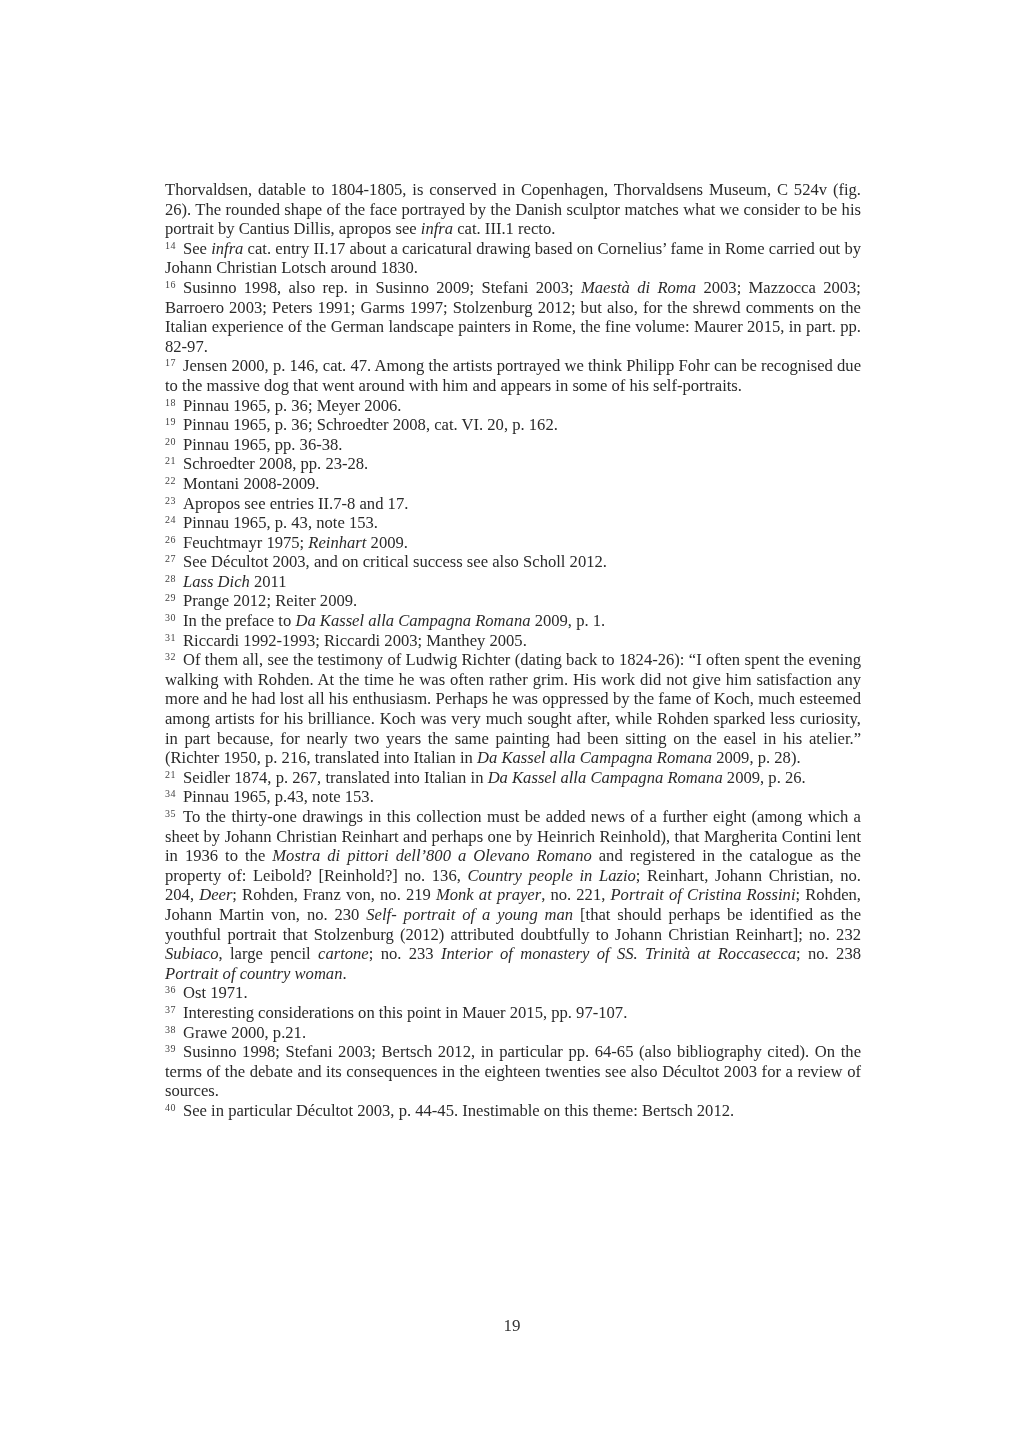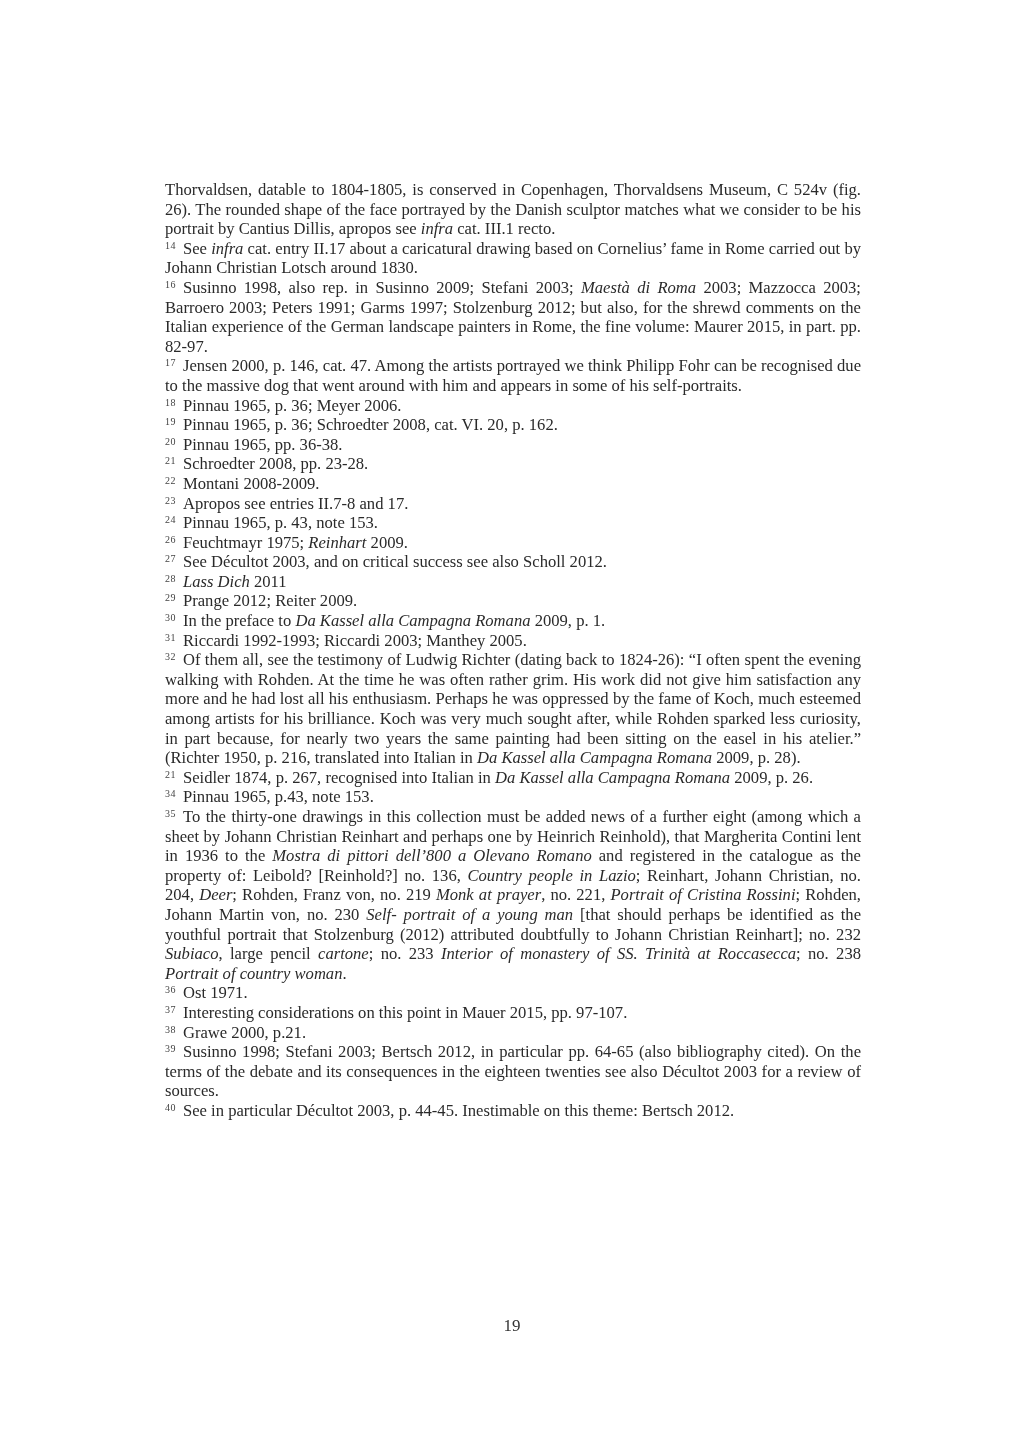--- a/index.html
+++ b/index.html
@@ -37,21 +37,21 @@
       <p class="note"><span class="fn-num">22</span><span>Montani 2008-2009.</span></p>
       <p class="note"><span class="fn-num">23</span><span>Apropos see entries II.7-8 and 17.</span></p>
       <p class="note"><span class="fn-num">24</span><span>Pinnau 1965, p. 43, note 153.</span></p>
       <p class="note"><span class="fn-num">26</span><span>Feuchtmayr 1975; </span><span class="seg-i">Reinhart</span><span> 2009.</span></p>
       <p class="note"><span class="fn-num">27</span><span>See Décultot 2003, and on critical success see also Scholl 2012.</span></p>
       <p class="note"><span class="fn-num">28</span><span class="seg-i">Lass Dich</span><span> 2011</span></p>
       <p class="note"><span class="fn-num">29</span><span>Prange 2012; Reiter 2009.</span></p>
       <p class="note"><span class="fn-num">30</span><span>In the preface to </span><span class="seg-i">Da Kassel alla Campagna Romana</span><span> 2009, p. 1.</span></p>
       <p class="note"><span class="fn-num">31</span><span>Riccardi 1992-1993; Riccardi 2003; Manthey 2005.</span></p>
       <p class="note"><span class="fn-num">32</span><span>Of them all, see the testimony of Ludwig Richter (dating back to 1824-26): “I often spent the evening walking with Rohden. At the time he was often rather grim. His work did not give him satisfaction any more and he had lost all his enthusiasm. Perhaps he was oppressed by the fame of Koch, much esteemed among artists for his brilliance. Koch was very much sought after, while Rohden sparked less curiosity, in part because, for nearly two years the same painting had been sitting on the easel in his atelier.” (Richter 1950, p. 216, translated into Italian in </span><span class="seg-i">Da Kassel alla Campagna Romana</span><span> 2009, p. 28).</span></p>
-      <p class="note"><span class="fn-num">21</span><span>Seidler 1874, p. 267, recognised into Italian in </span><span class="seg-i">Da Kassel alla Campagna Romana</span><span> 2009, p. 26.</span></p>
+      <p class="note"><span class="fn-num">21</span><span>Seidler 1874, p. 267, translated into Italian in </span><span class="seg-i">Da Kassel alla Campagna Romana</span><span> 2009, p. 26.</span></p>
       <p class="note"><span class="fn-num">34</span><span>Pinnau 1965, p.43, note 153.</span></p>
       <p class="note"><span class="fn-num">35</span><span>To the thirty-one drawings in this collection must be added news of a further eight (among which a sheet by Johann Christian Reinhart and perhaps one by Heinrich Reinhold), that Margherita Contini lent in 1936 to the </span><span class="seg-i">Mostra di pittori dell’800 a Olevano Romano</span><span> and registered in the catalogue as the property of: Leibold? [Reinhold?] no. 136, </span><span class="seg-i">Country people in Lazio</span><span>; Reinhart, Johann Christian, no. 204, </span><span class="seg-i">Deer</span><span>; Rohden, Franz von, no. 219 </span><span class="seg-i">Monk at prayer</span><span>, no. 221, </span><span class="seg-i">Portrait of Cristina Rossini</span><span>; Rohden, Johann Martin von, no. 230 </span><span class="seg-i">Self- portrait of a young man</span><span> [that should perhaps be identified as the youthful portrait that Stolzenburg (2012) attributed doubtfully to Johann Christian Reinhart]; no. 232 </span><span class="seg-i">Subiaco</span><span>, large pencil </span><span class="seg-i">cartone</span><span>; no. 233 </span><span class="seg-i">Interior of monastery of SS. Trinità at Roccasecca</span><span>; no. 238 </span><span class="seg-i">Portrait of country woman</span><span>.</span></p>
       <p class="note"><span class="fn-num">36</span><span>Ost 1971.</span></p>
       <p class="note"><span class="fn-num">37</span><span>Interesting considerations on this point in Mauer 2015, pp. 97-107.</span></p>
       <p class="note"><span class="fn-num">38</span><span>Grawe 2000, p.21.</span></p>
       <p class="note"><span class="fn-num">39</span><span>Susinno 1998; Stefani 2003; Bertsch 2012, in particular pp. 64-65 (also bibliography cited). On the terms of the debate and its consequences in the eighteen twenties see also Décultot 2003 for a review of sources.</span></p>
       <p class="note"><span class="fn-num">40</span><span>See in particular Décultot 2003, p. 44-45. Inestimable on this theme: Bertsch 2012.</span></p>
     </div>
 </div>
 

